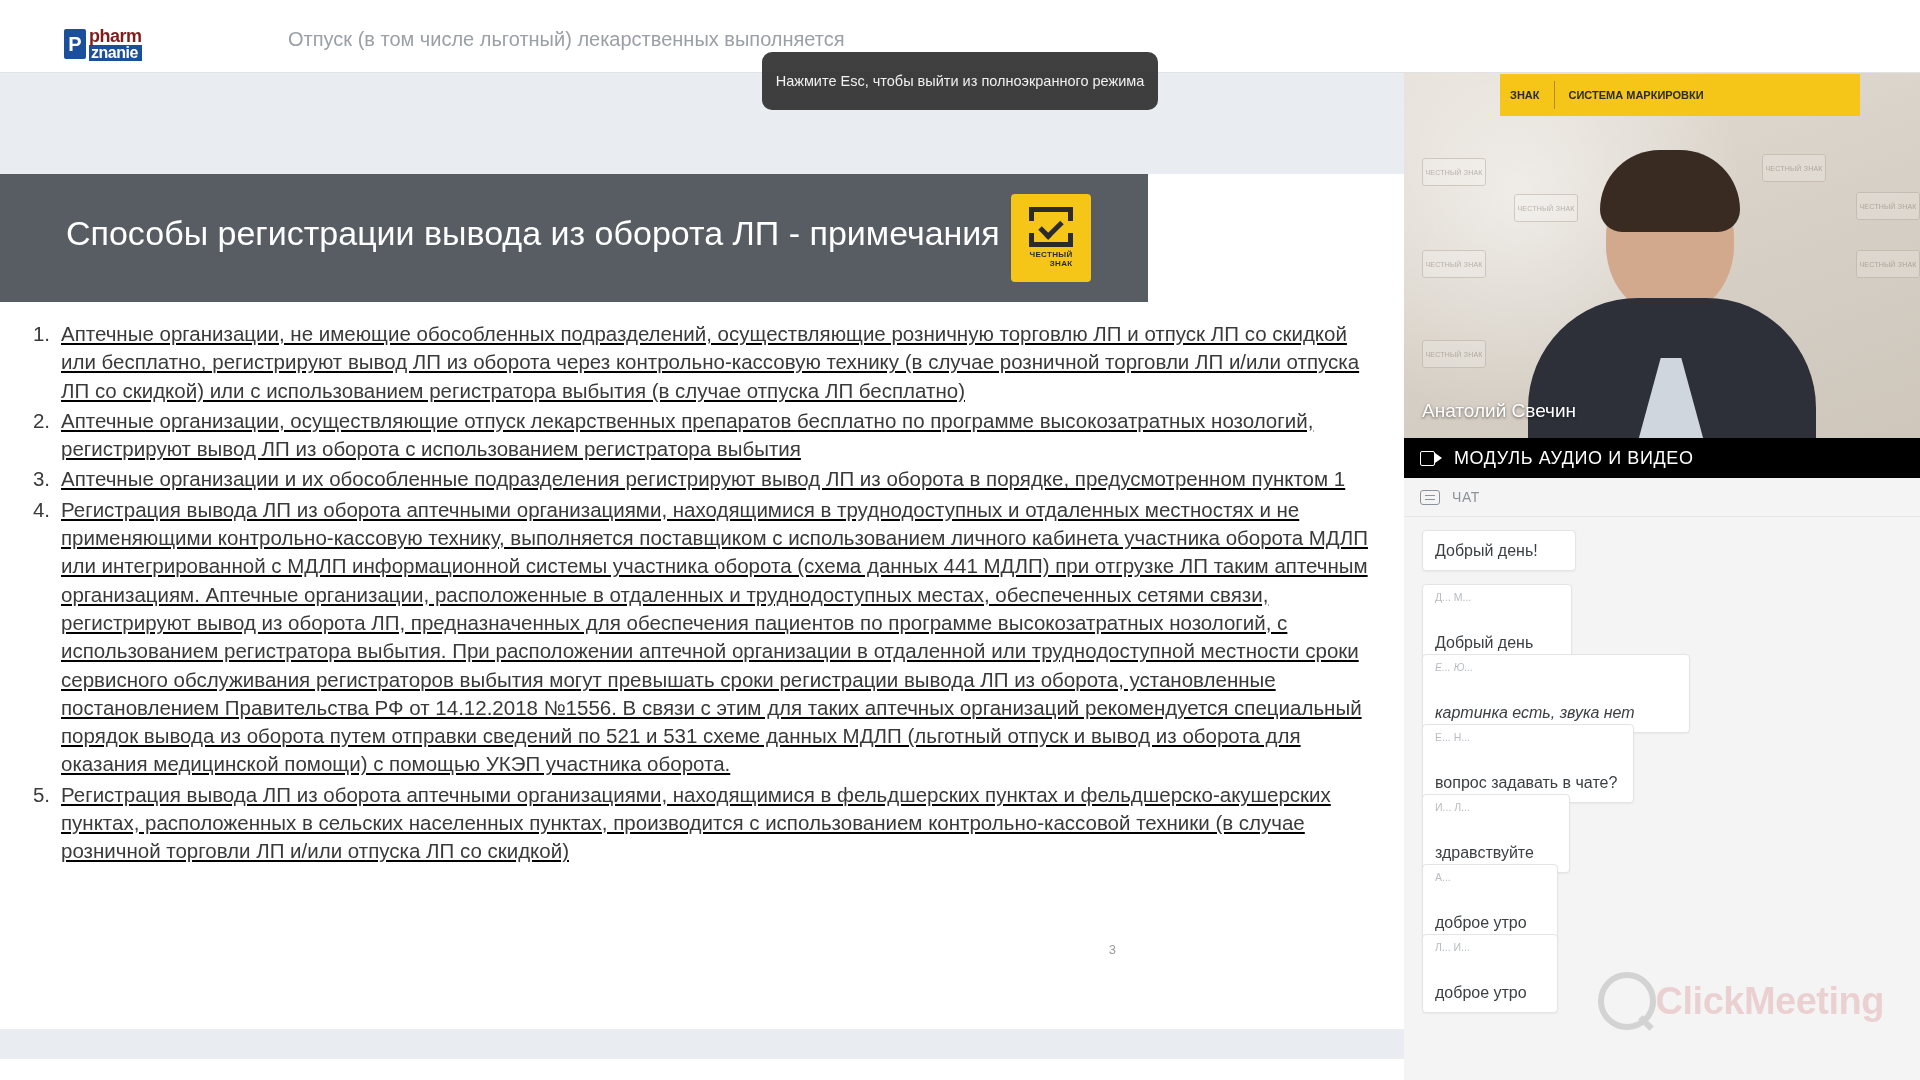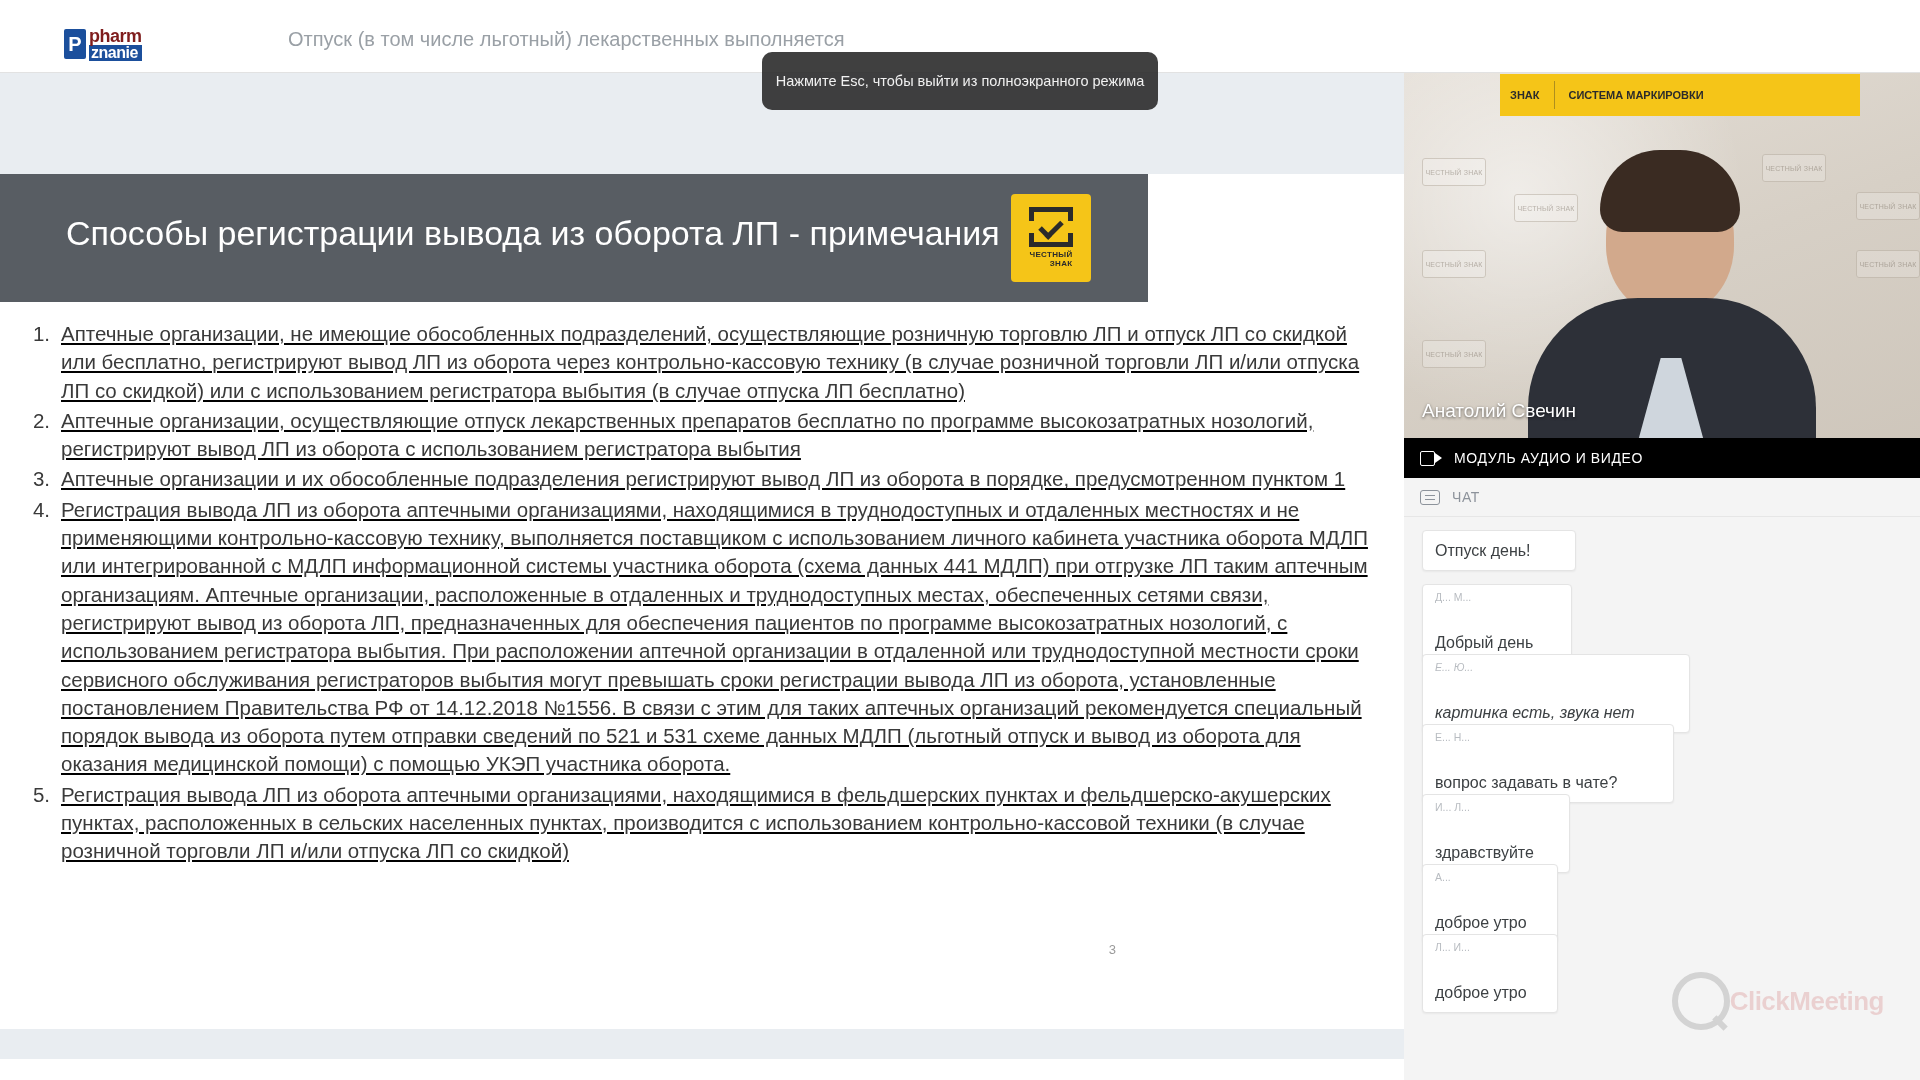--- a/index.html
+++ b/index.html
@@ -306,21 +306,21 @@
   }
   .video-footer .cam-icon .tri {
     position: absolute; right: 0; top: 2px;
     width: 0; height: 0;
     border-top: 5px solid transparent;
     border-bottom: 5px solid transparent;
     border-left: 7px solid #ffffff;
   }
   .video-footer .lbl {
     margin-left: 12px;
-    font-size: 14px;
+    font-size: 18px;
     letter-spacing: 0.6px;
   }
 
   .chat-header {
     position: absolute;
     left: 0; top: 406px;
     width: 516px; height: 38px;
     background: #f4f4f4;
     display: flex; align-items: center;
     border-bottom: 1px solid #e6e6e6;
@@ -395,21 +395,21 @@
   .cm-watermark .ring:after {
     content: "";
     position: absolute;
     right: -4px; bottom: -2px;
     width: 16px; height: 6px;
     background: #2b2b2b;
     transform: rotate(45deg);
   }
   .cm-watermark .wm-txt {
     margin-left: 0;
-    font-size: 26px;
+    font-size: 38px;
     font-weight: bold;
     color: #b91c1c;
     letter-spacing: -0.5px;
   }
 
   .bottom-strip {
     position: absolute;
     left: 0; bottom: 0;
     width: 1404px; height: 21px;
     background: #ffffff;
@@ -503,31 +503,31 @@
       </div>
     </div>
 
     <div class="chat-header">
       <span class="ic"></span>
       <span class="lbl">ЧАТ</span>
     </div>
 
     <div class="chat-list">
       <div class="msg no-who" style="left:18px; top:14px; width:154px;">
-        <div class="txt">Отпуск день!</div>
+        <div class="txt">Добрый день!</div>
       </div>
       <div class="msg" style="left:18px; top:68px; width:150px;">
         <div class="who">Д... М...</div>
         <div class="txt">Добрый день</div>
       </div>
       <div class="msg" style="left:18px; top:138px; width:268px;font-style:italic;">
         <div class="who">Е... Ю...</div>
         <div class="txt">картинка есть, звука нет</div>
       </div>
-      <div class="msg" style="left:18px; top:208px; width:252px;">
+      <div class="msg" style="left:18px; top:208px; width:212px;">
         <div class="who">Е... Н...</div>
         <div class="txt">вопрос задавать в чате?</div>
       </div>
       <div class="msg" style="left:18px; top:278px; width:148px;">
         <div class="who">И... Л...</div>
         <div class="txt">здравствуйте</div>
       </div>
       <div class="msg" style="left:18px; top:348px; width:136px;">
         <div class="who">А...</div>
         <div class="txt">доброе утро</div>

